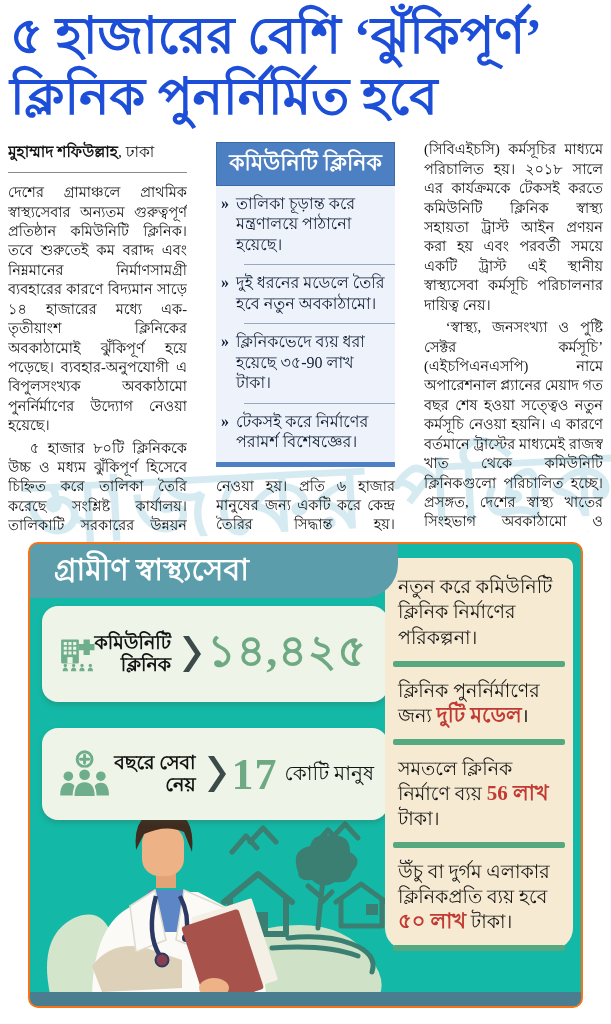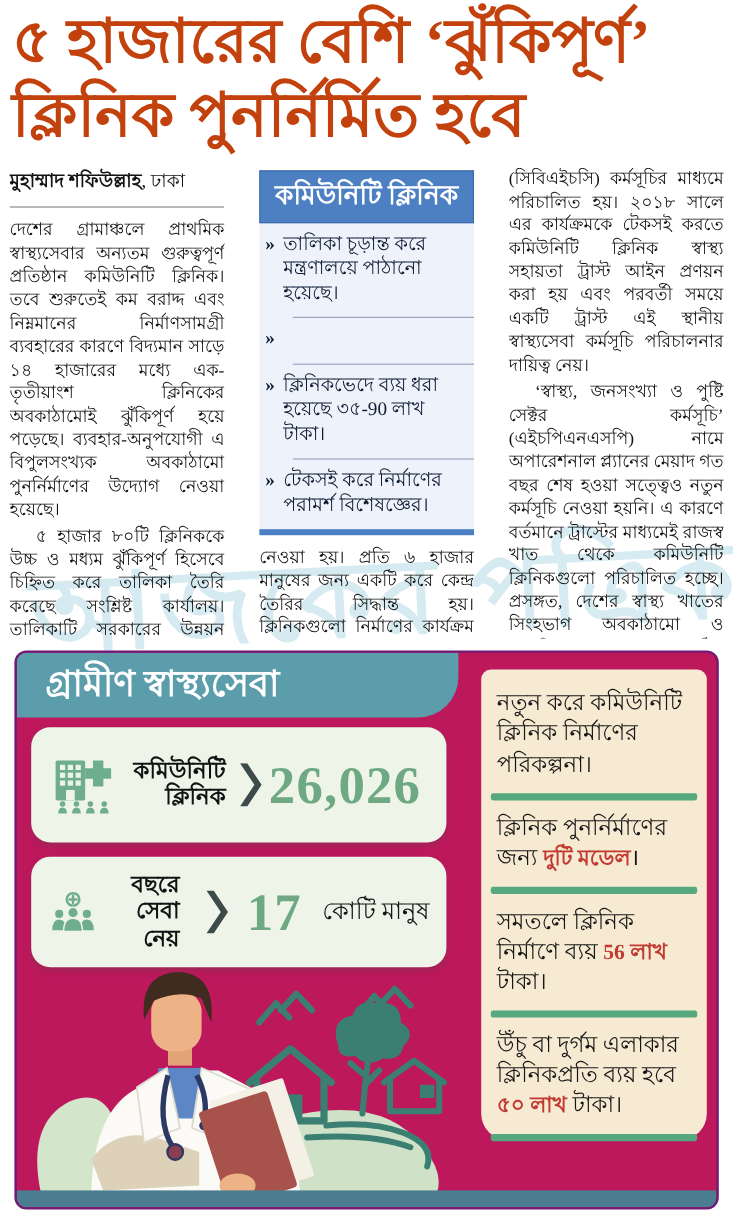--- a/index.html
+++ b/index.html
@@ -7,64 +7,64 @@
     width:611px;height:1024px;background:#ffffff;overflow:hidden;position:relative;
     font-family:"Liberation Serif","DejaVu Serif",serif;color:#121212;
   }
   .page{padding:4px 8px 0;position:relative;}
   .watermark{
     position:absolute;top:430px;left:25px;z-index:0;
     font-size:88px;font-weight:bold;color:#7fc4d6;opacity:.32;
     transform:rotate(-3deg);white-space:nowrap;pointer-events:none;letter-spacing:4px;
   }
   .headline{
-    font-size:51px;line-height:1.2;font-weight:bold;margin:2px 2px 12px;color:#c2410c;
+    font-size:51px;line-height:1.2;font-weight:bold;margin:2px 2px 12px;color:#1d4ed8;
   }
   .columns{display:flex;gap:29px;height:392px;overflow:hidden;position:relative;z-index:1;justify-content:flex-end;}
   .col{flex:1;min-width:0;font-size:14.5px;line-height:1.34;text-align:justify;overflow:hidden;}
   .byline{font-size:15.5px;margin:2px 0 10px;padding-bottom:9px;border-bottom:1.5px solid #8a8a8a;text-align:left;}
   .byline .name{font-weight:bold;}
   .col p{margin:0 0 3px;}
   .col p.indent{text-indent:1.5em;}
 
   
   .factbox{background:#eef2fb;border-bottom:5px solid #4d7fc3;margin:2px 0 10px;}
   .factbox-header{
     background:#4d7fc3;color:#ffffff;font-weight:bold;font-size:22px;
     text-align:center;padding:5px 4px 7px;border:1px solid #3c69a8;
   }
   .factbox-item{display:flex;gap:7px;padding:8px 4px 9px 5px;font-size:16px;line-height:1.28;color:#0e1c33;text-align:left;}
   .factbox-divider{border-top:1px solid #98a7c2;margin:0 0 0 28px;}
   .factbox .bullet{font-weight:bold;flex:0 0 auto;}
 
   
   .infographic{
-    position:relative;margin:10px 4px 0;height:462px;
-    background:#be185d;border:2px solid #701a75;border-radius:10px;overflow:hidden;
+    position:relative;margin:10px 20px 0;height:462px;
+    background:#14b8a6;border:2px solid #f97316;border-radius:10px;overflow:hidden;
   }
   .info-header{
     position:absolute;top:0;left:0;width:368px;height:54px;background:#5b9dab;
     color:#fff;font-size:30px;font-weight:bold;display:flex;align-items:center;
     padding-left:24px;border-radius:0 0 34px 0;box-sizing:border-box;z-index:3;
   }
   .info-panel{
     position:absolute;top:14px;right:8px;width:188px;bottom:56px;
     background:#f7ead2;border-radius:8px 8px 22px 22px;padding:12px 13px 10px;box-sizing:border-box;z-index:2;
   }
   .fact{font-size:19px;line-height:1.32;color:#161616;padding:4px 0;}
-  .fact .red{color:#c13b33;font-weight:bold;font-size:18px;line-height:1;}
+  .fact .red{color:#c13b33;font-weight:bold;font-size:21px;line-height:1;}
   .fact-divider{height:6px;background:#56a97f;border-radius:2px;margin:7px -5px;}
 
   .stat-card{
     position:absolute;left:12px;width:346px;background:#eef5e8;border-radius:16px;
     box-shadow:0 3px 5px rgba(60,80,60,.25);display:flex;align-items:center;
     padding:0 14px 0 16px;box-sizing:border-box;z-index:2;
   }
   .stat-card.one{top:62px;height:96px;}
-  .stat-card.two{top:170px;height:92px;gap:10px;}
+  .stat-card.two{top:184px;height:92px;}
   .stat-label{margin-left:auto;text-align:right;font-size:19px;line-height:1.18;font-weight:bold;max-width:96px;}
   .stat-arrow{margin:0 6px 0 10px;flex:0 0 auto;}
   .stat-value{font-size:44px;font-weight:bold;color:#6fa983;letter-spacing:1px;white-space:nowrap;}
   .stat-suffix{font-size:20px;font-weight:normal;color:#141414;margin-left:7px;white-space:nowrap;}
 
   .illustration{position:absolute;left:6px;top:262px;width:360px;bottom:16px;z-index:1;}
   .bottom-bar{position:absolute;left:0;right:0;bottom:0;height:14px;background:#4a7d8f;z-index:4;}
 </style>
 </head>
 <body>
@@ -88,20 +88,21 @@
     <div class="col">
       <div class="factbox">
         <div class="factbox-header">কমিউনিটি ক্লিনিক</div>
         <div class="factbox-item">
           <span class="bullet">»</span>
           <span>তালিকা চূড়ান্ত করে মন্ত্রণালয়ে পাঠানো হয়েছে।</span>
         </div>
         <div class="factbox-divider"></div>
         <div class="factbox-item">
           <span class="bullet">»</span>
+          <span>দুই ধরনের মডেলে তৈরি হবে নতুন অবকাঠামো।</span>
         </div>
         <div class="factbox-divider"></div>
         <div class="factbox-item">
           <span class="bullet">»</span>
           <span>ক্লিনিকভেদে ব্যয় ধরা হয়েছে ৩৫-90 লাখ টাকা।</span>
         </div>
         <div class="factbox-divider"></div>
         <div class="factbox-item">
           <span class="bullet">»</span>
           <span>টেকসই করে নির্মাণের পরামর্শ বিশেষজ্ঞের।</span>
@@ -144,21 +145,21 @@
           <circle cx="46" cy="56" r="3.2"></circle>
             <path d="M41 67 q0 -7 5 -7 q5 0 5 7 z"></path>
           <circle cx="62" cy="56" r="3.2"></circle>
             <path d="M57 67 q0 -7 5 -7 q5 0 5 7 z"></path>
         </g>
       </svg>
       <div class="stat-label">কমিউনিটি ক্লিনিক</div>
       <svg class="stat-arrow" width="20" height="36" viewBox="0 0 20 36">
         <path d="M2 0 L8 0 L20 18 L8 36 L2 36 L14 18 Z" fill="#3c4a49"></path>
       </svg>
-      <div class="stat-value">26,026</div>
+      <div class="stat-value">১৪,৪২৫</div>
       <div class="stat-suffix"></div>
     </div>
 
     <div class="stat-card two">
       <svg width="70" height="66" viewBox="0 0 70 66">
         <circle cx="36" cy="13" r="10" fill="none" stroke="#6fae8c" stroke-width="4"></circle>
         <path d="M36 7.5 V18.5 M30.5 13 H41.5" stroke="#6fae8c" stroke-width="4" stroke-linecap="round"></path>
         <circle cx="14" cy="36" r="6.5" fill="#6fae8c"></circle>
         <path d="M3 62 q0 -17 11 -17 q11 0 11 17 z" fill="#6fae8c"></path>
         <circle cx="58" cy="36" r="6.5" fill="#6fae8c"></circle>

